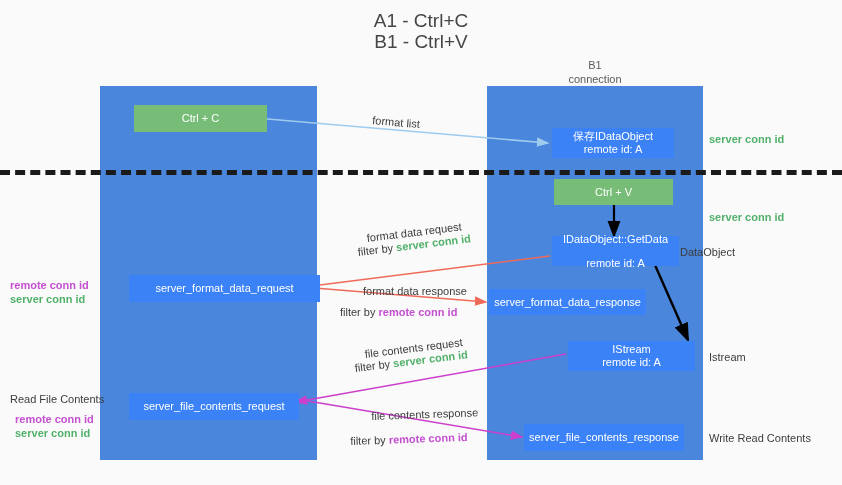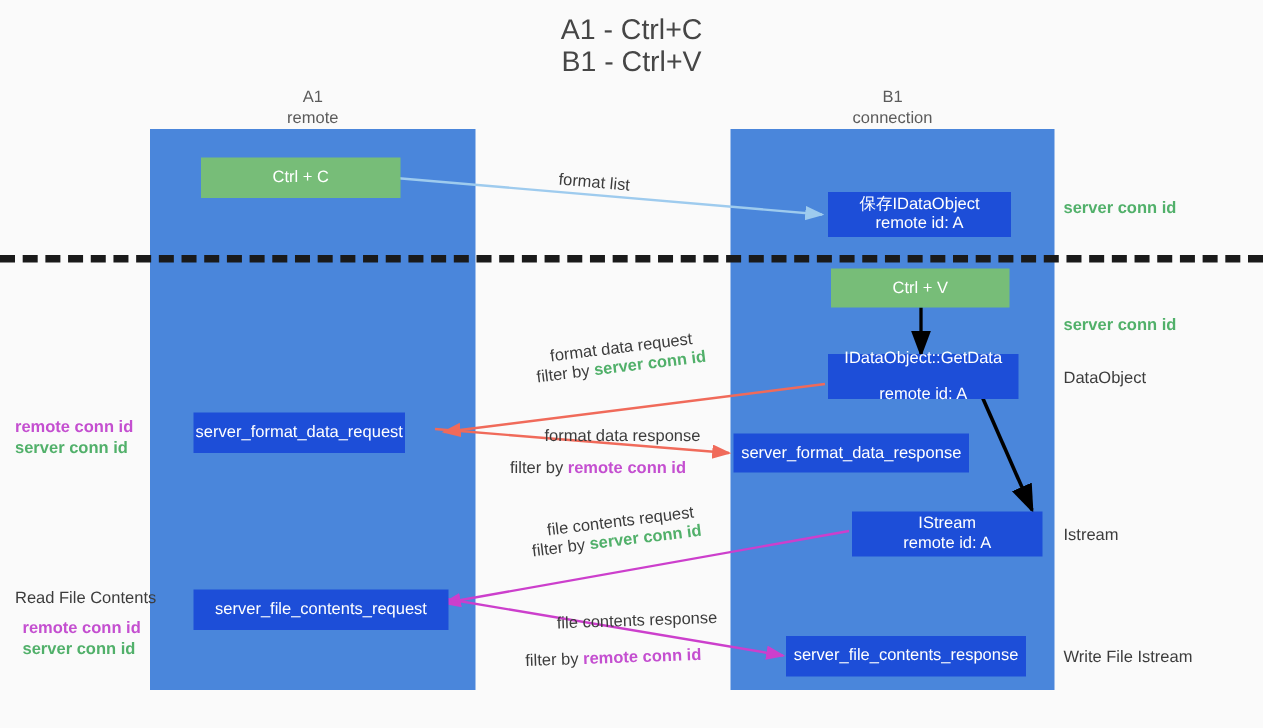--- a/index.html
+++ b/index.html
@@ -37,21 +37,21 @@
     border-top:5px dashed #1a1a1a;
   }
 
   
   .box{
     position:absolute;display:flex;flex-direction:column;
     align-items:center;justify-content:center;
     color:#ffffff;font-size:11px;line-height:13px;text-align:center;
     box-sizing:border-box;
   }
-  .box.orange{background:#1d4ed8;}
+  .box.orange{background:#3b82f6;}
   .box.green{background:#77bd78;}
   .box span{display:block;white-space:nowrap;}
 
   
   .lbl{position:absolute;font-size:11px;line-height:14px;white-space:nowrap;}
   .lbl.dark{color:#3c3c3c;}
   .lbl.green{color:#51b06a;font-weight:bold;}
   .lbl.purple{color:#c44fd0;font-weight:bold;}
   .lbl.rot{transform-origin:left top;}
   .lbl .g{color:#51b06a;font-weight:bold;}
@@ -64,24 +64,20 @@
 <div id="canvas">
 
   <div class="title">
     <div>A1 - Ctrl+C</div>
     <div>B1 - Ctrl+V</div>
   </div>
 
   <div class="lane" style="left:100px;top:86px;width:217px;height:374px;"></div>
   <div class="lane" style="left:487px;top:86px;width:216px;height:374px;"></div>
 
-  <div class="lane-head" style="left:100px;top:58px;width:217px;">
-    <span class="l1">A1</span>
-    <span class="l2">remote</span>
-  </div>
   <div class="lane-head" style="left:487px;top:58px;width:216px;">
     <span class="l1">B1</span>
     <span class="l2">connection</span>
   </div>
 
   <svg class="layer-svg" viewBox="0 0 842 485" xmlns="http://www.w3.org/2000/svg">
     <defs>
       <marker id="ah-blue" markerWidth="8" markerHeight="8" refX="7" refY="3" orient="auto">
         <path d="M0,0 L8,3 L0,6 z" fill="#9ecbee"></path>
       </marker>
@@ -124,21 +120,21 @@
 
   <div class="box green" style="left:554px;top:179px;width:119px;height:26px;align-items:center;">
     <span>Ctrl + V</span>
   </div>
 
   <div class="box orange" style="left:552px;top:236px;width:127px;height:30px;gap:11px;">
     <span>IDataObject::GetData</span>
     <span>remote id: A</span>
   </div>
 
-  <div class="box orange" style="left:129px;top:275px;width:141px;height:27px;">
+  <div class="box orange" style="left:129px;top:275px;width:191px;height:27px;">
     <span>server_format_data_request</span>
   </div>
 
   <div class="box orange" style="left:489px;top:289px;width:157px;height:26px;">
     <span>server_format_data_response</span>
   </div>
 
   <div class="box orange" style="left:568px;top:341px;width:127px;height:30px;">
     <span>IStream</span>
     <span>remote id: A</span>
@@ -183,28 +179,28 @@
   <div class="lbl rot" style="left:350px;top:434px;transform:rotate(-2deg);">
     <span class="plain">filter by </span><span class="p">remote conn id</span>
   </div>
 
   <div class="lbl green" style="left:709px;top:132px;">
     <span>server conn id</span>
   </div>
   <div class="lbl green" style="left:709px;top:210px;">
     <span>server conn id</span>
   </div>
-  <div class="lbl dark" style="left:709px;top:245px;text-align:center;">
+  <div class="lbl dark" style="left:680px;top:245px;text-align:center;">
     <span>DataObject</span>
   </div>
   <div class="lbl dark" style="left:709px;top:350px;">
     <span>Istream</span>
   </div>
   <div class="lbl dark" style="left:709px;top:431px;">
-    <span>Write File Istream</span>
+    <span>Write Read Contents</span>
   </div>
 
   <div class="lbl purple" style="left:10px;top:278px;">
     <span>remote conn id</span>
   </div>
   <div class="lbl green" style="left:10px;top:292px;">
     <span>server conn id</span>
   </div>
 
   <div class="lbl dark" style="left:10px;top:392px;">

